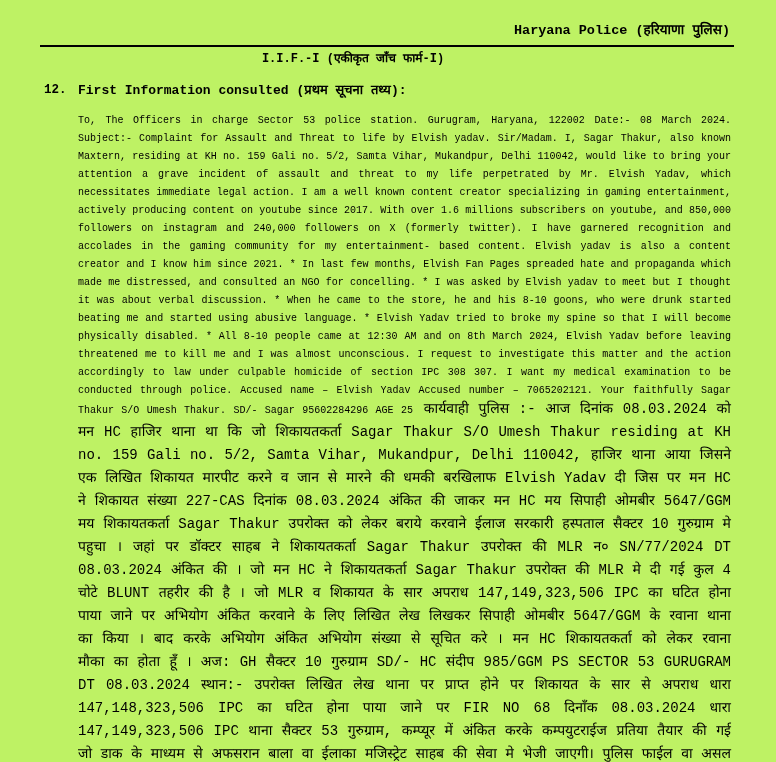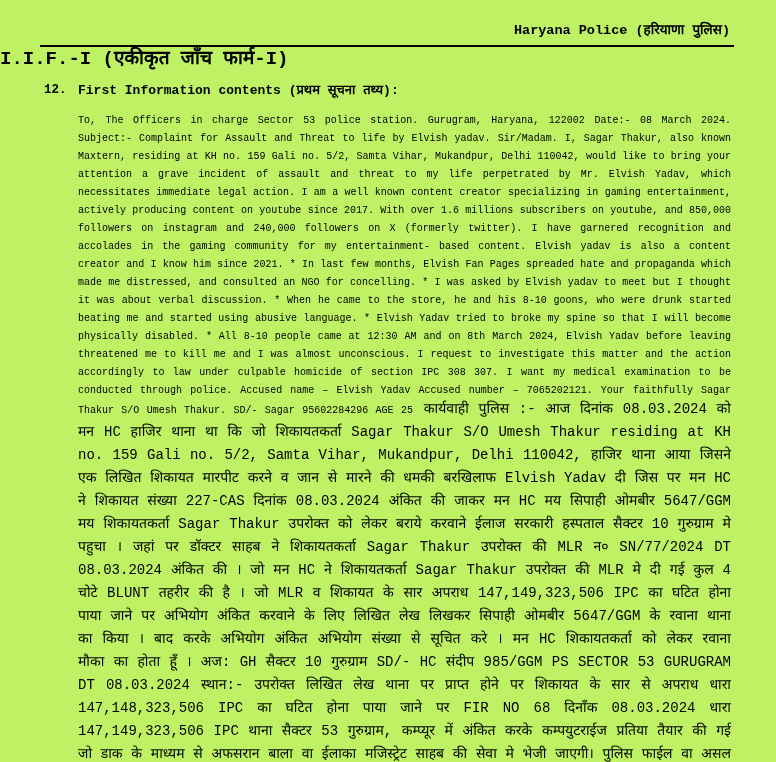--- a/index.html
+++ b/index.html
@@ -28,24 +28,24 @@
     line-height: 17px;
   }
   .header-rule {
     margin-left: 40px;
     margin-top: 6px;
     width: 694px;
     height: 0;
     border-top: 2px solid #000000;
   }
   .form-title {
-    text-align: left;
+    text-align: center;
     padding-right: 70px;
     font-weight: bold;
-    font-size: 19px;
+    font-size: 12px;
     line-height: 17px;
     margin-top: 4px;
   }
   .fir-section {
     display: flex;
     margin-top: 15px;
   }
   .sec-num {
     width: 34px;
     margin-left: 44px;
@@ -85,21 +85,21 @@
 
   <header class="doc-header">
     <div class="org-title">Haryana Police (हरियाणा पुलिस)</div>
     <div class="header-rule"></div>
     <div class="form-title">I.I.F.-I (एकीकृत जाँच फार्म-I)</div>
   </header>
 
   <section class="fir-section">
     <div class="sec-num">12.</div>
     <div class="sec-body">
-      <h2 class="sec-title">First Information contents (प्रथम सूचना तथ्य):</h2>
+      <h2 class="sec-title">First Information consulted (प्रथम सूचना तथ्य):</h2>
       <p class="body-text">
         <span class="en-run">To, The Officers in charge Sector 53 police station. Gurugram, Haryana, 122002 Date:- 08 March 2024. Subject:- Complaint for Assault and Threat to life by Elvish yadav. Sir/Madam. I, Sagar Thakur, also known Maxtern, residing at KH no. 159 Gali no. 5/2, Samta Vihar, Mukandpur, Delhi 110042, would like to bring your attention a grave incident of assault and threat to my life perpetrated by Mr. Elvish Yadav, which necessitates immediate legal action. I am a well known content creator specializing in gaming entertainment, actively producing content on youtube since 2017. With over 1.6 millions subscribers on youtube, and 850,000 followers on instagram and 240,000 followers on X (formerly twitter). I have garnered recognition and accolades in the gaming community for my entertainment- based content. Elvish yadav is also a content creator and I know him since 2021. * In last few months, Elvish Fan Pages spreaded hate and propaganda which made me distressed, and consulted an NGO for concelling. * I was asked by Elvish yadav to meet but I thought it was about verbal discussion. * When he came to the store, he and his 8-10 goons, who were drunk started beating me and started using abusive language. * Elvish Yadav tried to broke my spine so that I will become physically disabled. * All 8-10 people came at 12:30 AM and on 8th March 2024, Elvish Yadav before leaving threatened me to kill me and I was almost unconscious. I request to investigate this matter and the action accordingly to law under culpable homicide of section IPC 308 307. I want my medical examination to be conducted through police. Accused name – Elvish Yadav Accused number – 7065202121. Your faithfully Sagar Thakur S/O Umesh Thakur. SD/- Sagar 95602284296 AGE 25</span>
         <span class="hi-run">कार्यवाही पुलिस :- आज दिनांक 08.03.2024 को मन HC हाजिर थाना था कि जो शिकायतकर्ता Sagar Thakur S/O Umesh Thakur residing at KH no. 159 Gali no. 5/2, Samta Vihar, Mukandpur, Delhi 110042, हाजिर थाना आया जिसने एक लिखित शिकायत मारपीट करने व जान से मारने की धमकी बरखिलाफ Elvish Yadav दी जिस पर मन HC ने शिकायत संख्या 227-CAS दिनांक 08.03.2024 अंकित की जाकर मन HC मय सिपाही ओमबीर 5647/GGM मय शिकायतकर्ता Sagar Thakur उपरोक्त को लेकर बराये करवाने ईलाज सरकारी हस्पताल सैक्टर 10 गुरुग्राम मे पहुचा । जहां पर डॉक्टर साहब ने शिकायतकर्ता Sagar Thakur उपरोक्त की MLR न० SN/77/2024 DT 08.03.2024 अंकित की । जो मन HC ने शिकायतकर्ता Sagar Thakur उपरोक्त की MLR मे दी गई कुल 4 चोटे BLUNT तहरीर की है । जो MLR व शिकायत के सार अपराध 147,149,323,506 IPC का घटित होना पाया जाने पर अभियोग अंकित करवाने के लिए लिखित लेख लिखकर सिपाही ओमबीर 5647/GGM के रवाना थाना का किया । बाद करके अभियोग अंकित अभियोग संख्या से सूचित करे । मन HC शिकायतकर्ता को लेकर रवाना मौका का होता हूँ । अज: GH सैक्टर 10 गुरुग्राम SD/- HC संदीप 985/GGM PS SECTOR 53 GURUGRAM DT 08.03.2024 स्थान:- उपरोक्त लिखित लेख थाना पर प्राप्त होने पर शिकायत के सार से अपराध धारा 147,148,323,506 IPC का घटित होना पाया जाने पर FIR NO 68 दिनाँक 08.03.2024 धारा 147,149,323,506 IPC थाना सैक्टर 53 गुरुग्राम, कम्प्यूर में अंकित करके कम्पयुटराईज प्रतिया तैयार की गई जो डाक के माध्यम से अफसरान बाला वा ईलाका मजिस्ट्रेट साहब की सेवा मे भेजी जाएगी। पुलिस फाईल वा असल शिकायत को आने वाले सिपाही लेकर ओमबीर 5647/GGM को देकर रवाना निज्द अनुसंधान अधिकारी HC संदीप 985/GGM का किया गया । यह अभियोग ASI SATPAL 164/GGM की हाजिरी मे अंकित किया जा रहा है। I/O HC SANDEEP 985/GGM</span>
       </p>
     </div>
   </section>
 
 </div>
 
 </body></html>

